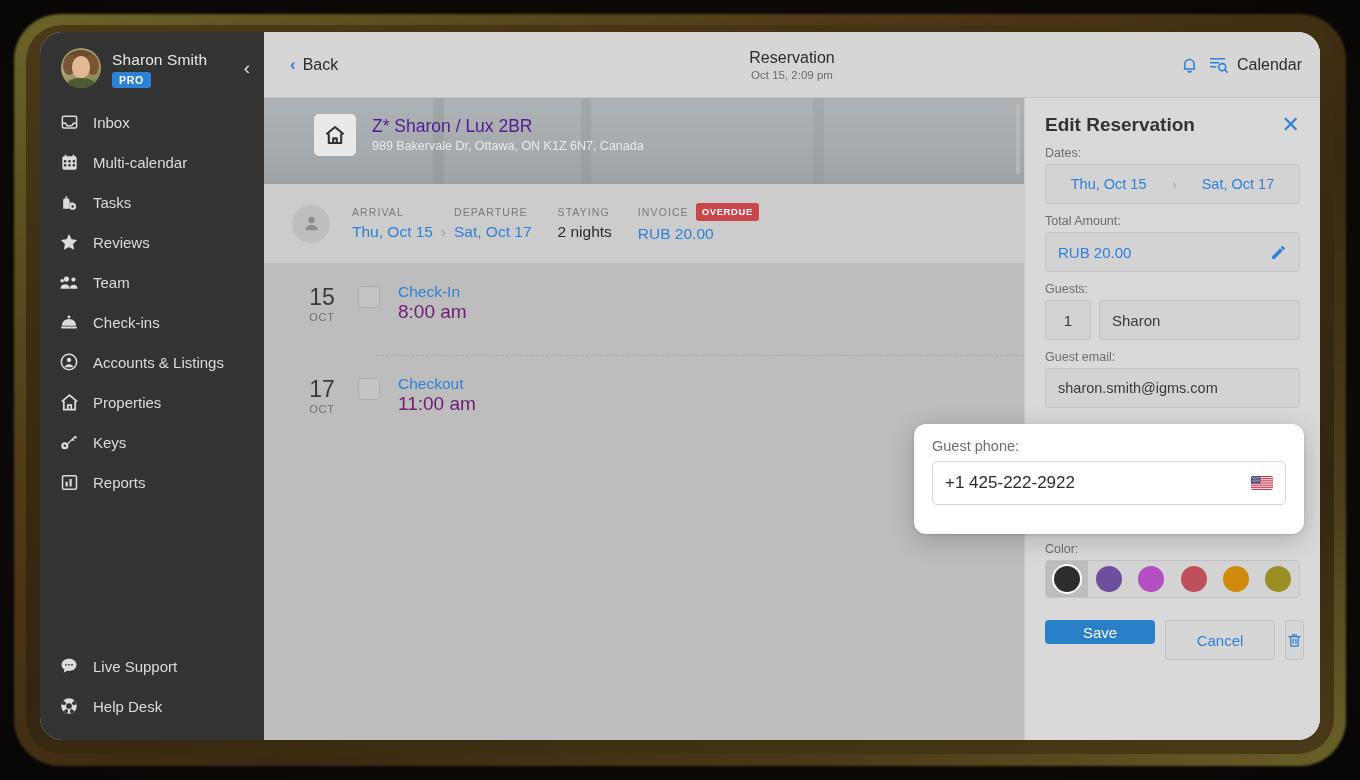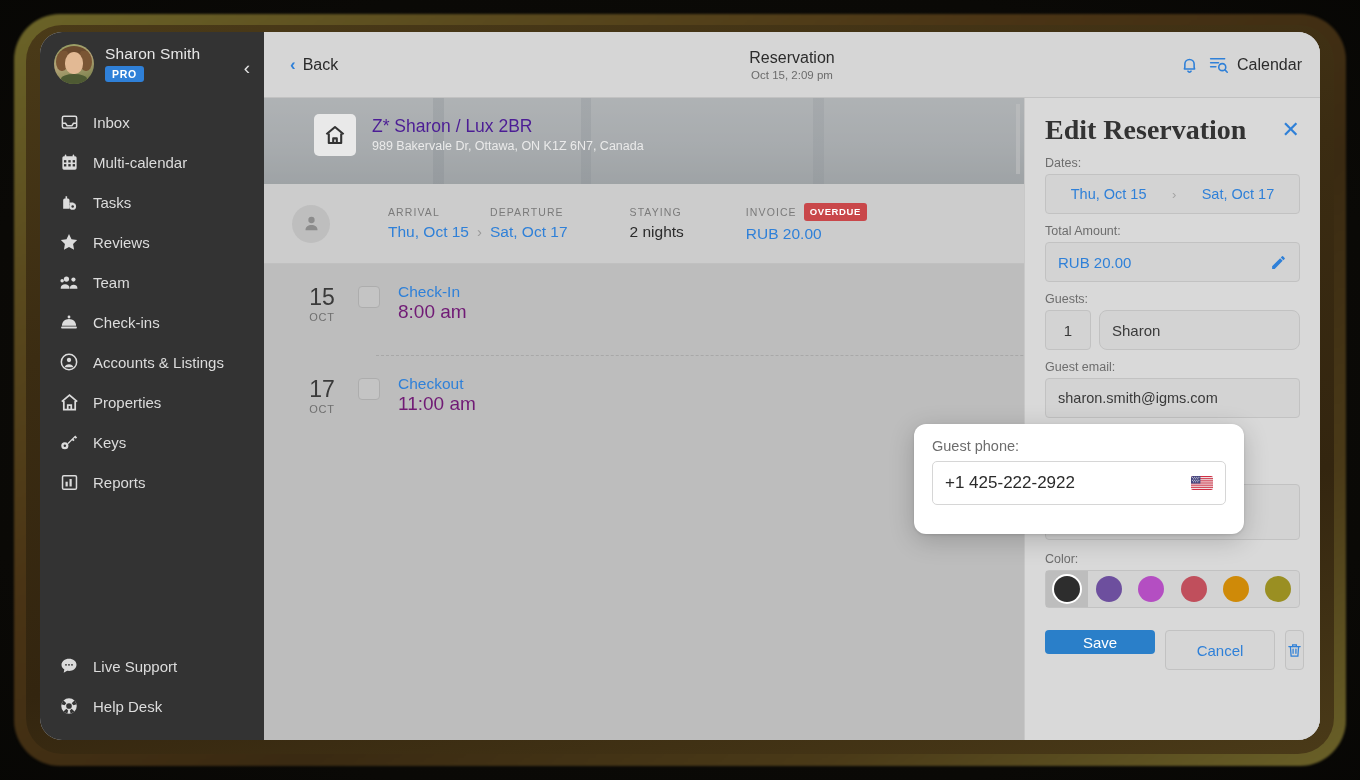--- a/index.html
+++ b/index.html
@@ -43,22 +43,22 @@
 
   
   #sidebar {
     width: 224px; height: 100%;
     background: #333333;
     flex: 0 0 224px;
     display: flex; flex-direction: column;
     position: relative;
   }
   #profile {
-    display: flex; align-items: flex-start;
-    padding: 12px 10px 10px 14px;
+    display: flex; align-items: flex-end;
+    padding: 12px 10px 10px 21px;
     height: 66px;
     position: relative;
   }
   #avatar {
     width: 40px; height: 40px; border-radius: 50%;
     flex: 0 0 40px;
     overflow: hidden;
     background: linear-gradient(160deg,#8f9b5d 0%, #b3a377 45%, #6d7a42 100%);
     position: relative;
   }
@@ -209,21 +209,20 @@
   #prop-addr { color:#eaeaea; font-size: 12.5px; line-height: 17px; margin-top: 1px; }
 
   
   #summary {
     height: 80px; flex: 0 0 80px;
     background: #cccccc;
     border-bottom: 1px solid #c0c0c0;
     display:flex; align-items:center;
     padding: 0 20px 0 28px;
     position: relative;
-    gap: 36px;
   }
   #guest-av {
     width: 38px; height: 38px; border-radius: 50%;
     background: #bebebe; flex:0 0 38px;
     display:flex; align-items:center; justify-content:center;
     margin-right: 22px;
   }
   .sum-col { margin-right: 26px; }
   .sum-lbl {
     font-size: 10.5px; letter-spacing: 1.1px; color:#7a7a7a;
@@ -274,38 +273,38 @@
   
   #panel {
     position: absolute; right: 0; top: 66px; bottom: 0;
     width: 296px;
     background: #d9d9d9;
     border-left: 1px solid #c8c8c8;
     padding: 16px 20px 0 20px;
     z-index: 8;
   }
   #panel-head { display:flex; align-items:center; }
-  #panel-title { font-size: 28px; font-weight: 700; color:#333; flex:1 1 auto;font-family:Liberation Serif, serif;}
+  #panel-title { font-size: 19px; font-weight: 700; color:#333; flex:1 1 auto;}
   #panel-close { color:#2f80d8; font-size: 22px; line-height:1; cursor:pointer; }
   .fld-label { font-size: 12.5px; color:#6d6d6d; margin: 10px 0 4px 0; }
   .fld-box {
     background:#d3d3d3; border:1px solid #c2c2c2; border-radius:4px;
     height: 40px; display:flex; align-items:center; padding: 0 12px;
   }
   #dates-box { justify-content: space-around; }
   .date-link { color:#2f80d8; font-size:14.5px; cursor:pointer; }
   #date-arrow { color:#a4a4a4; font-size: 13px; }
   #amount-box { justify-content: space-between; }
   #amount-val { color:#2f80d8; font-size: 15px; }
   #guests-row { display:flex; gap:8px; }
   #guests-count {
     width: 46px; flex:0 0 46px; justify-content:center;
     font-size:15px; color:#3a3a3a;
   }
-  #guests-name { flex:1 1 auto; font-size:15px; color:#3a3a3a;border-radius:8px; }
+  #guests-name { flex:1 1 auto; font-size:15px; color:#3a3a3a; }
   #email-box { font-size: 14.5px; color:#3a3a3a; }
   #notes-box {
     height: 56px; align-items: flex-start; padding-top: 9px;
     color:#9a9a9a; font-size: 14.5px;
   }
   #color-label { font-size:12.5px; color:#6d6d6d; margin: 12px 0 4px 0;}
   #color-row {
     background:#d3d3d3; border:1px solid #c2c2c2; border-radius:4px;
     height: 38px; display:flex; align-items:center;
   }
@@ -331,21 +330,21 @@
   }
   #delete-btn {
     width: 40px; height:40px; border-radius:4px;
     background:#d6d6d6; border:1px solid #c2c2c2;
     display:flex; align-items:center; justify-content:center; cursor:pointer;
   }
 
   
   #phone-popup {
     position:absolute;
-    left: 914px; top: 424px; width: 330px; height: 110px;
+    left: 914px; top: 424px; width: 390px; height: 110px;
     background:#ffffff; border-radius: 12px;
     box-shadow: 0 6px 26px rgba(0,0,0,.20), 0 1px 3px rgba(0,0,0,.12);
     padding: 14px 18px 0 18px;
     z-index: 30;
   }
   #phone-label { font-size: 14.5px; color:#6d6d6d; }
   #phone-box {
     margin-top: 7px;
     height: 44px; border:1px solid #d6d6d6; border-radius:5px;
     display:flex; align-items:center; padding: 0 12px;

